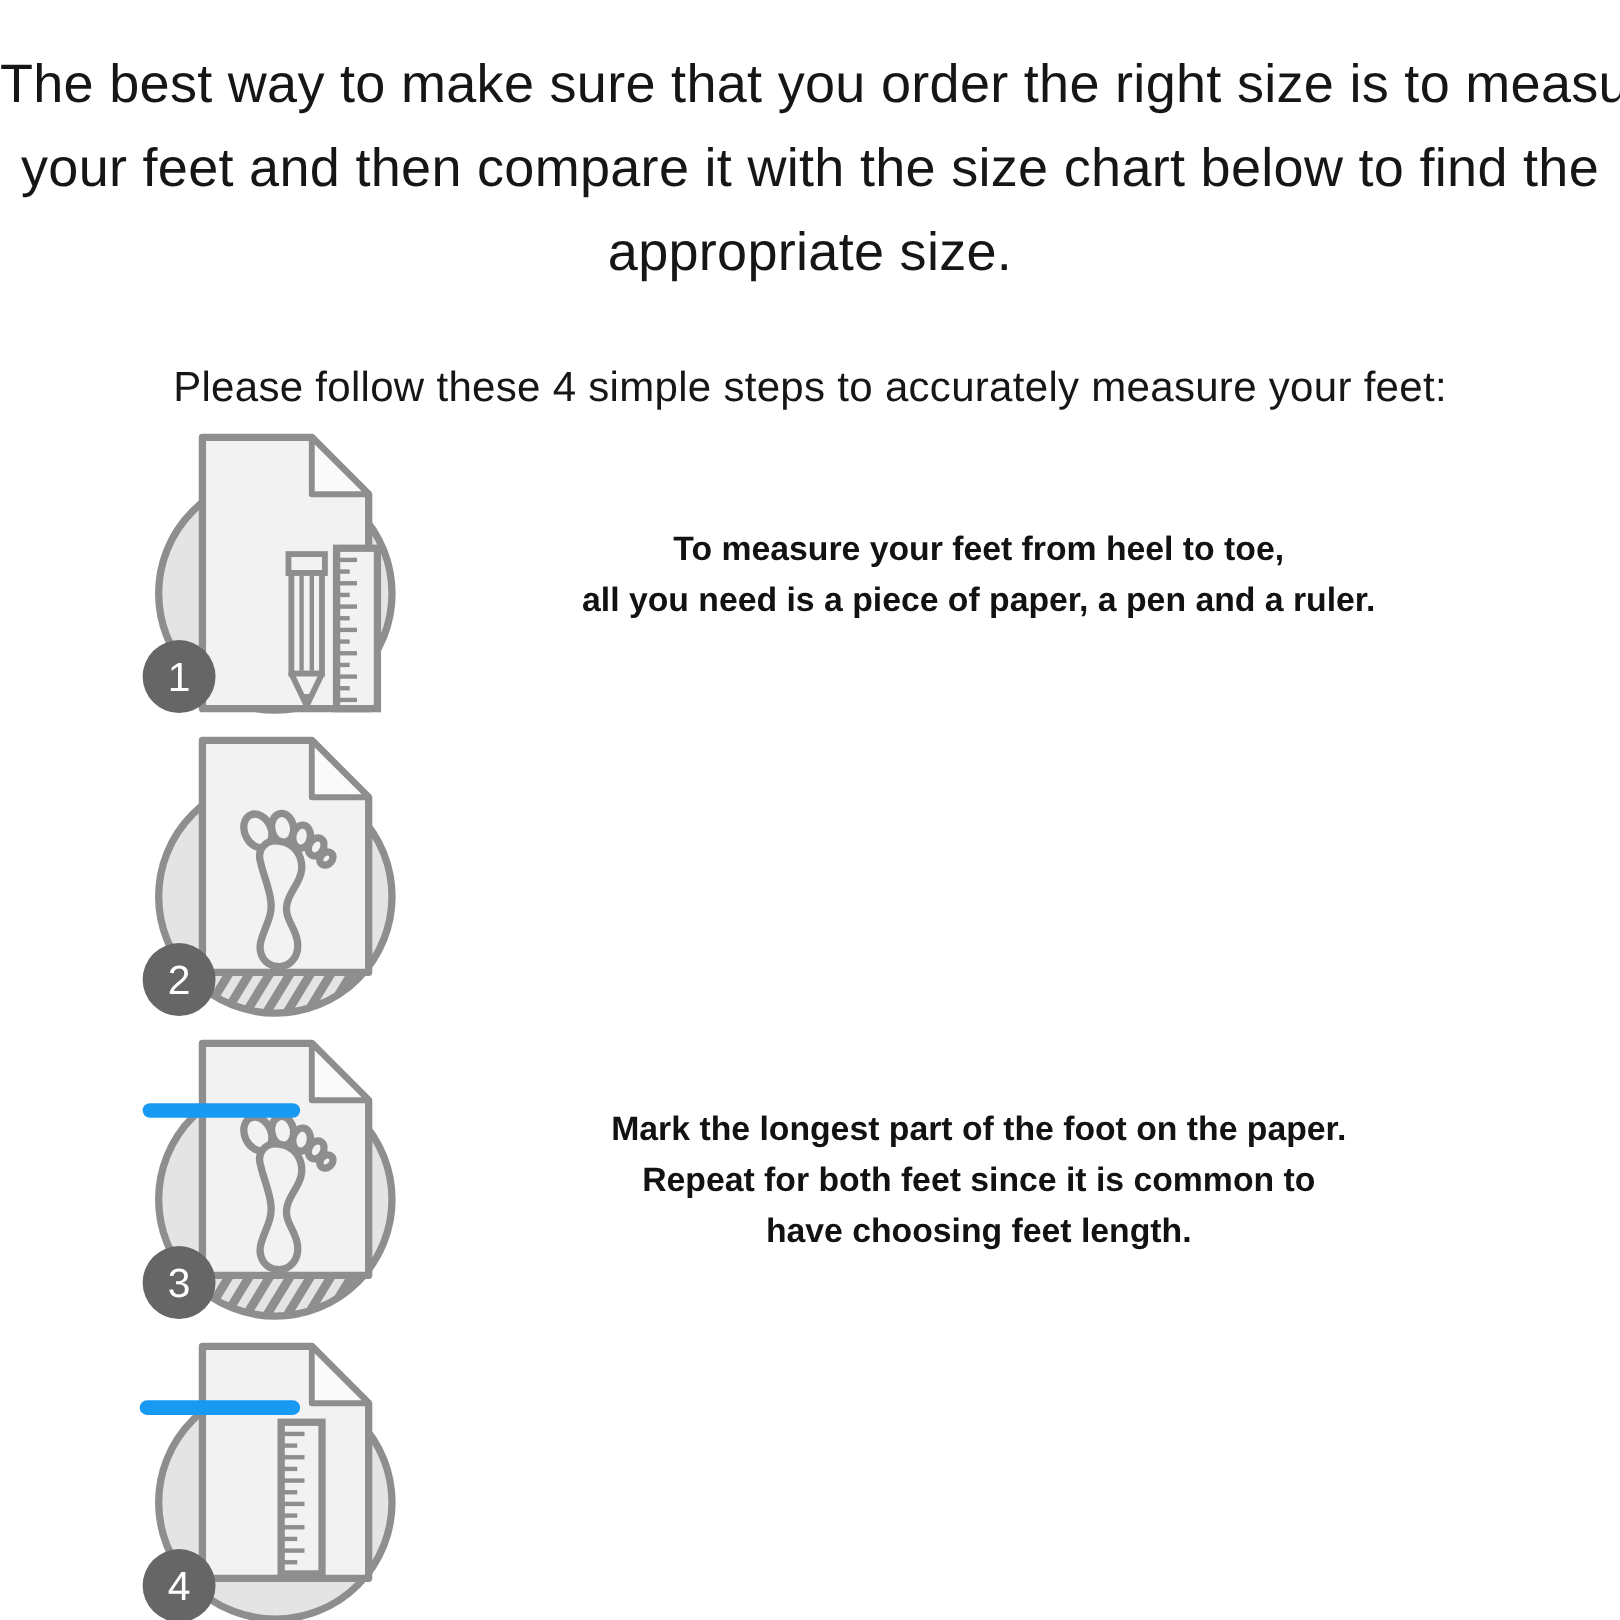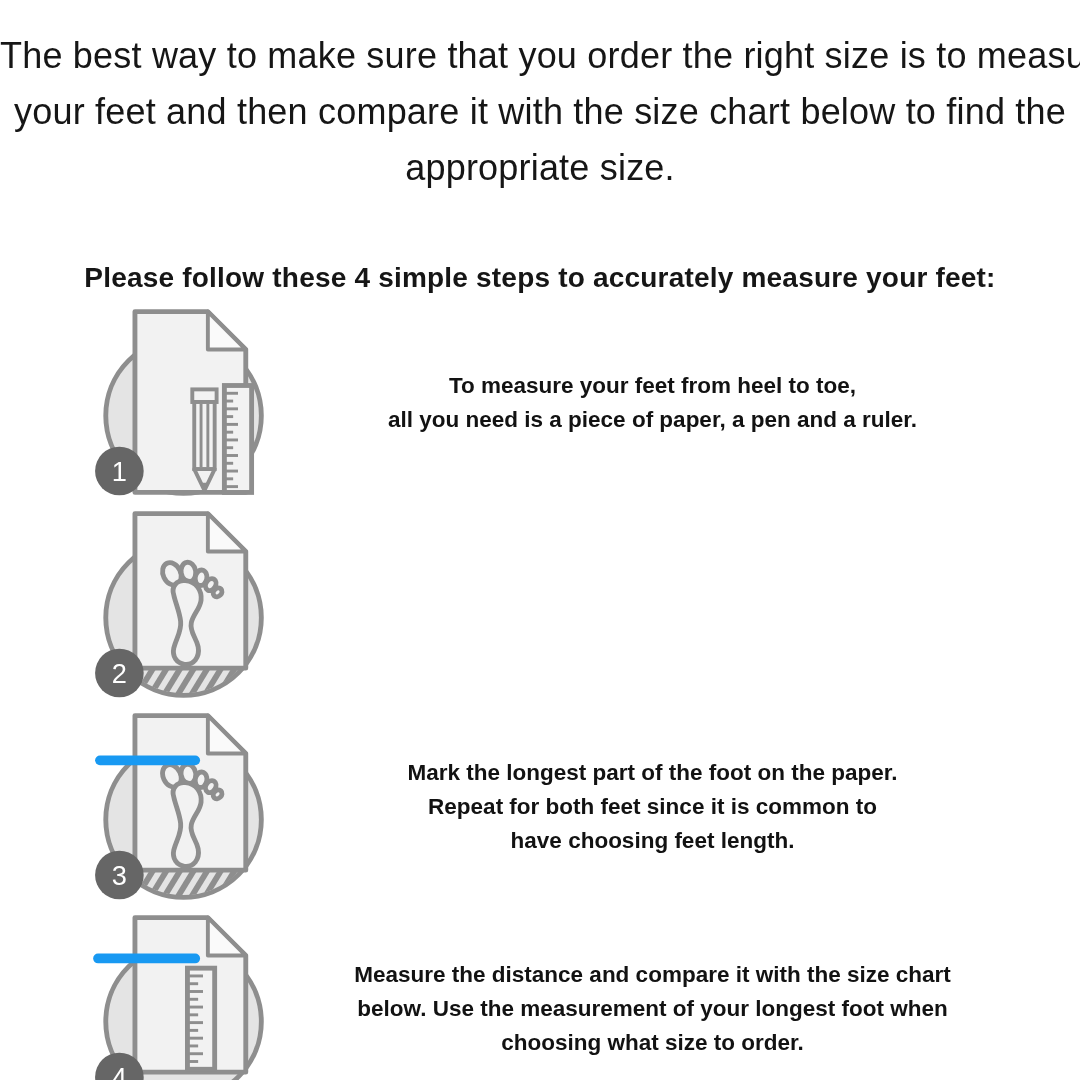--- a/index.html
+++ b/index.html
@@ -20,24 +20,24 @@
   }
   .intro{
     font-size:36px;
     line-height:56px;
     font-weight:400;
     text-align:center;
     white-space:pre;
     letter-spacing:0.2px;
   }
   .steps-heading{
-    margin-top:62px;
+    margin-top:42px;
     font-size:28px;
     line-height:40px;
-    font-weight:700;
+    font-weight:400;
     text-align:center;
     white-space:pre;
     letter-spacing:0.2px;
   }
   .steps{margin-top:5px;}
   .step{
     display:flex;
     align-items:center;
     height:200px;
     margin-bottom:2px;
@@ -227,19 +227,16 @@
                 <line x1="93" y1="154" x2="103" y2="154"></line>
             </g>
           </g>
           <line x1="0" y1="48" x2="100" y2="48" stroke="#1899f2" stroke-width="10" stroke-linecap="round"></line>
           <g>
             <circle cx="22" cy="170" r="25" fill="#666666"></circle>
             <text x="22" y="180" text-anchor="middle" font-size="28" fill="#ffffff">4</text>
           </g>
         </svg>
       </div>
-      <div class="step-text">Measure the distance and compare it with the size chart
-below. Use the measurement of your longest foot when
-choosing what size to order.</div>
     </div>
 
   </div>
 </div>
 
 </body></html>

